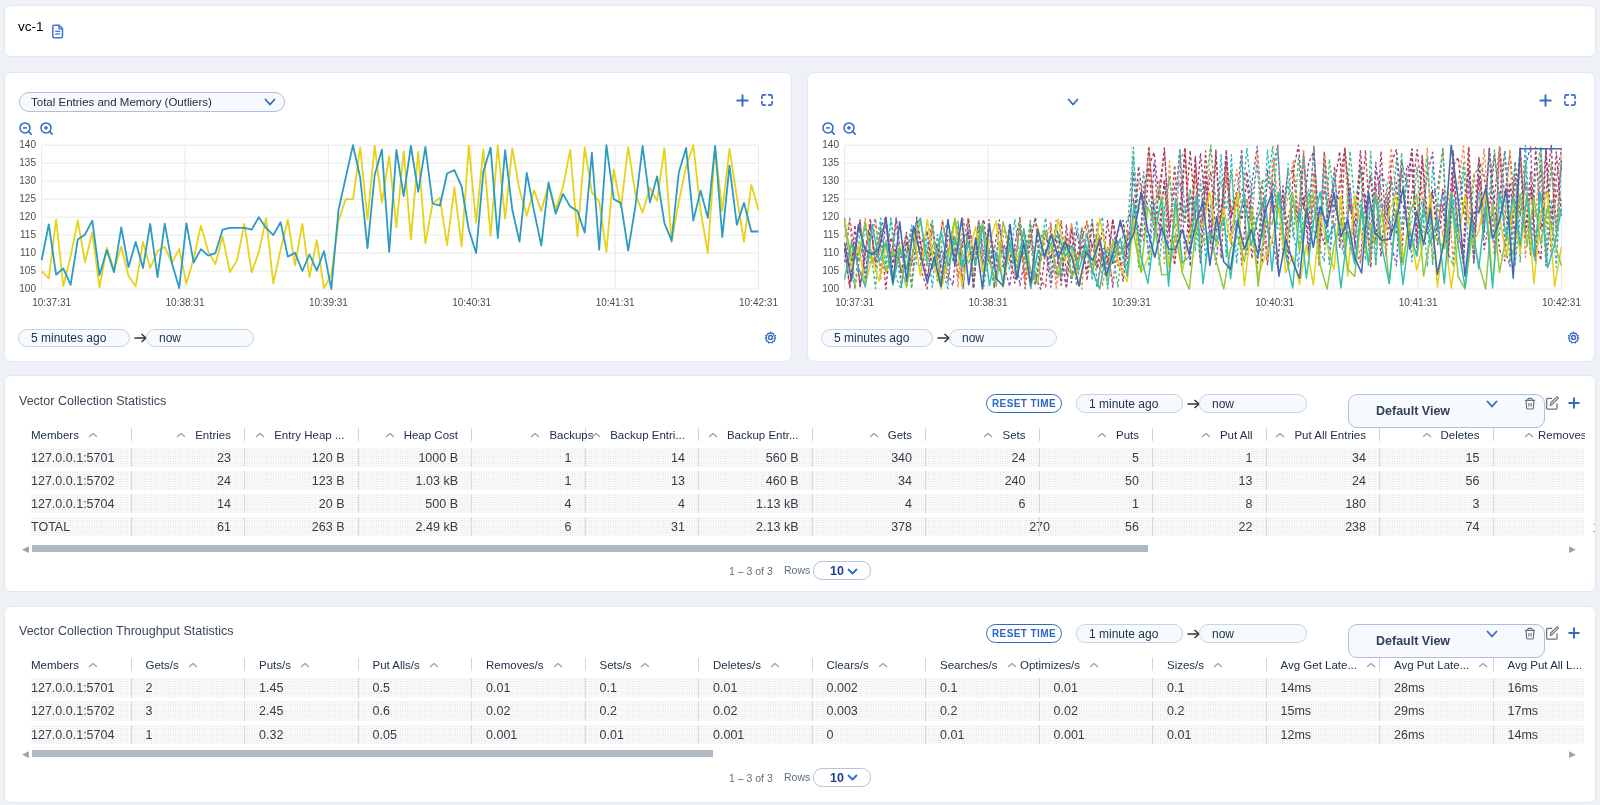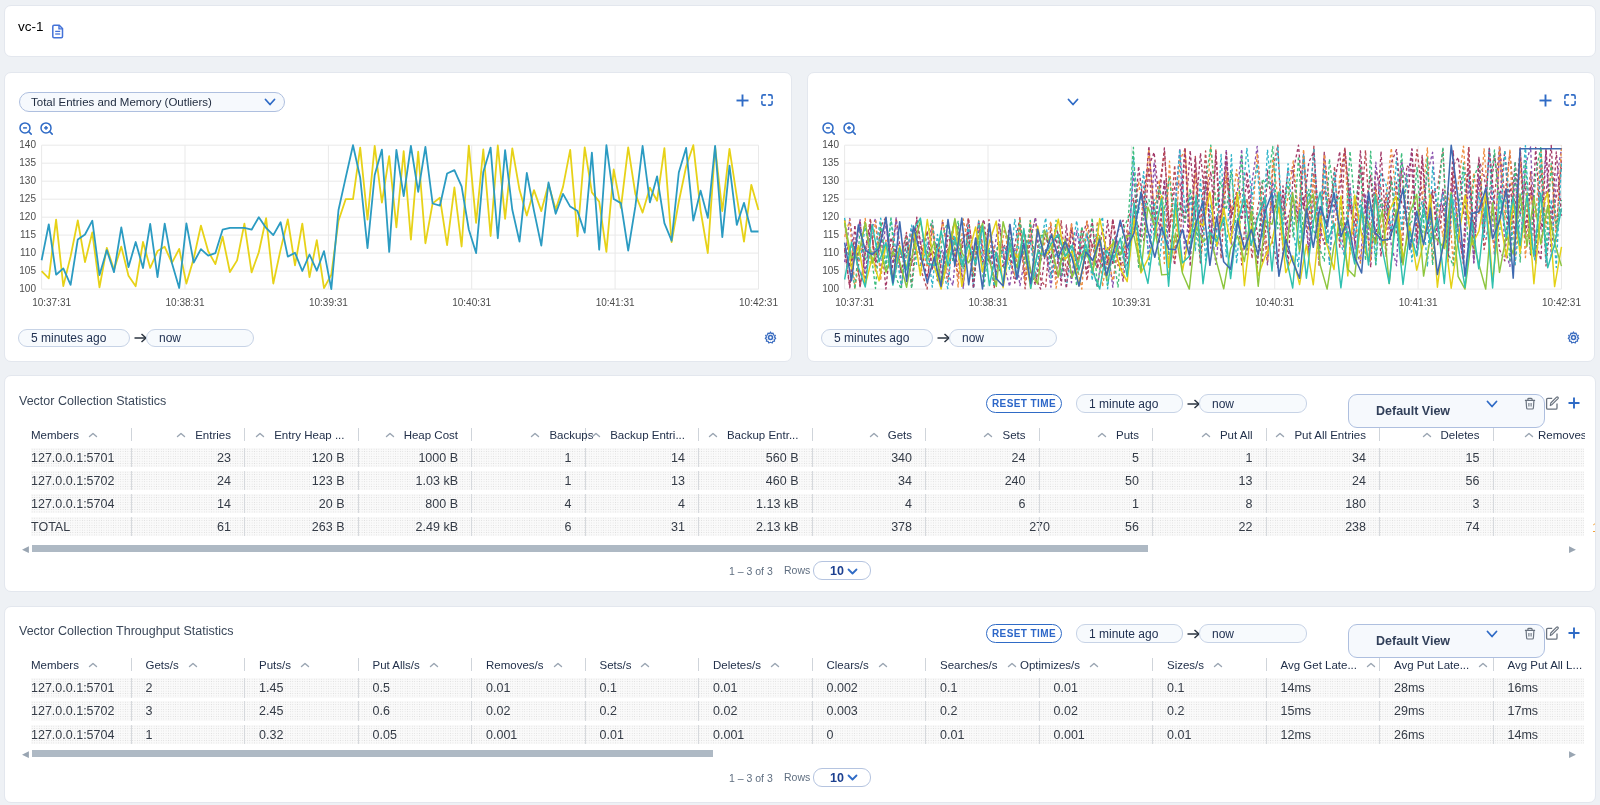--- a/index.html
+++ b/index.html
@@ -392,21 +392,21 @@
 <div style="position:absolute;left:1007.5px;top:0;height:100%;width:1px;background:#d6d9dd;"></div>
 <div style="position:absolute;left:1121px;top:0;height:100%;width:1px;background:#d6d9dd;"></div>
 <div style="position:absolute;left:1234.5px;top:0;height:100%;width:1px;background:#d6d9dd;"></div>
 <div style="position:absolute;left:1348px;top:0;height:100%;width:1px;background:#d6d9dd;"></div>
 <div style="position:absolute;left:1461.5px;top:0;height:100%;width:1px;background:#d6d9dd;"></div>
 </div>
 <div class="trow" style="left:26px;top:117.7px;width:1553px;">
 <div class="tcell" style="left:0px;top:3px;">127.0.0.1:5704</div>
 <div class="tcell" style="left:200.0px;top:3px;transform:translateX(-100%);">14</div>
 <div class="tcell" style="left:313.5px;top:3px;transform:translateX(-100%);">20 B</div>
-<div class="tcell" style="left:427.0px;top:3px;transform:translateX(-100%);">800 B</div>
+<div class="tcell" style="left:427.0px;top:3px;transform:translateX(-100%);">500 B</div>
 <div class="tcell" style="left:540.5px;top:3px;transform:translateX(-100%);">4</div>
 <div class="tcell" style="left:654.0px;top:3px;transform:translateX(-100%);">4</div>
 <div class="tcell" style="left:767.5px;top:3px;transform:translateX(-100%);">1.13 kB</div>
 <div class="tcell" style="left:881.0px;top:3px;transform:translateX(-100%);">4</div>
 <div class="tcell" style="left:994.5px;top:3px;transform:translateX(-100%);">6</div>
 <div class="tcell" style="left:1108.0px;top:3px;transform:translateX(-100%);">1</div>
 <div class="tcell" style="left:1221.5px;top:3px;transform:translateX(-100%);">8</div>
 <div class="tcell" style="left:1335.0px;top:3px;transform:translateX(-100%);">180</div>
 <div class="tcell" style="left:1448.5px;top:3px;transform:translateX(-100%);">3</div>
 <div style="position:absolute;left:99.5px;top:0;height:100%;width:1px;background:#d6d9dd;"></div>

